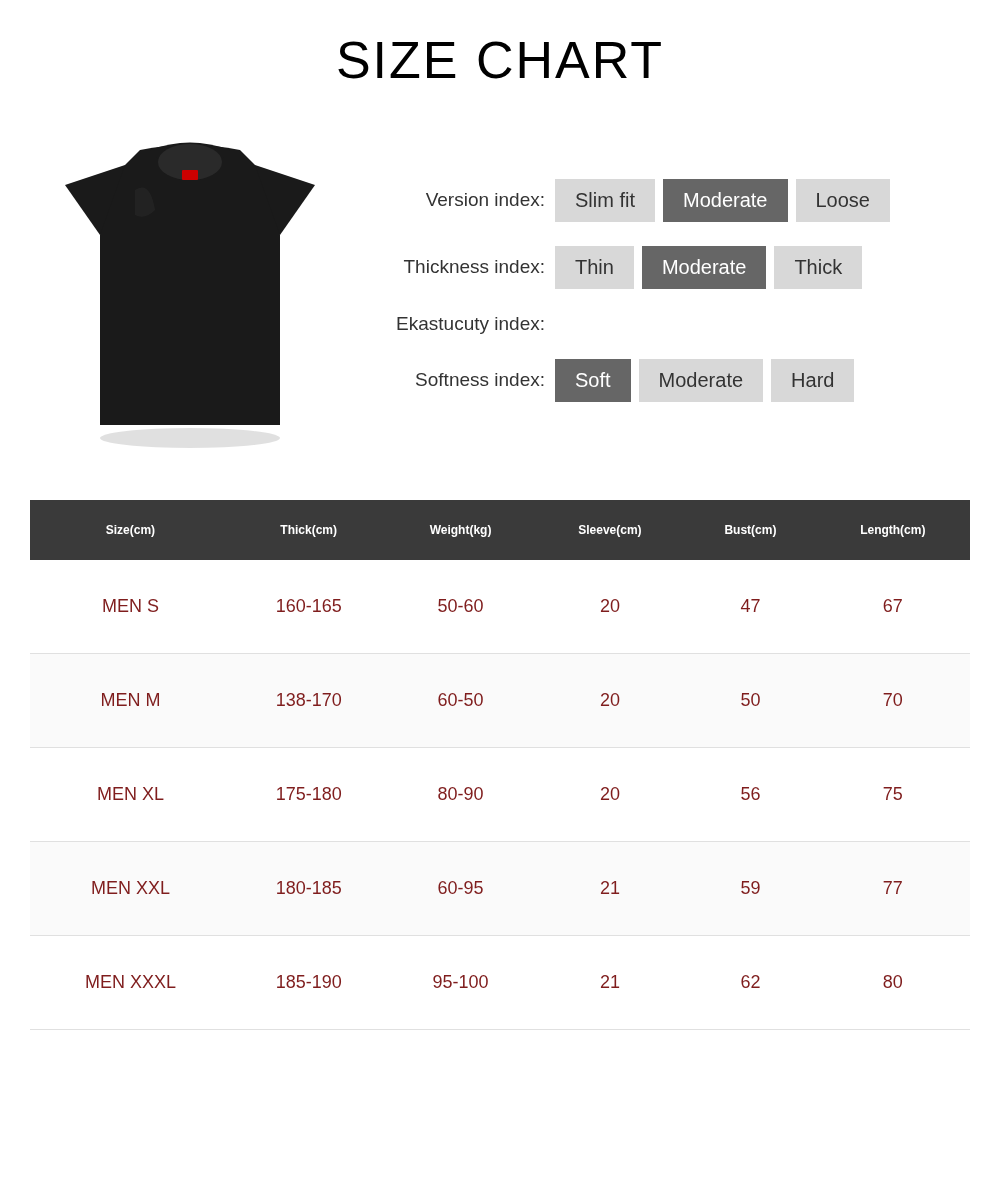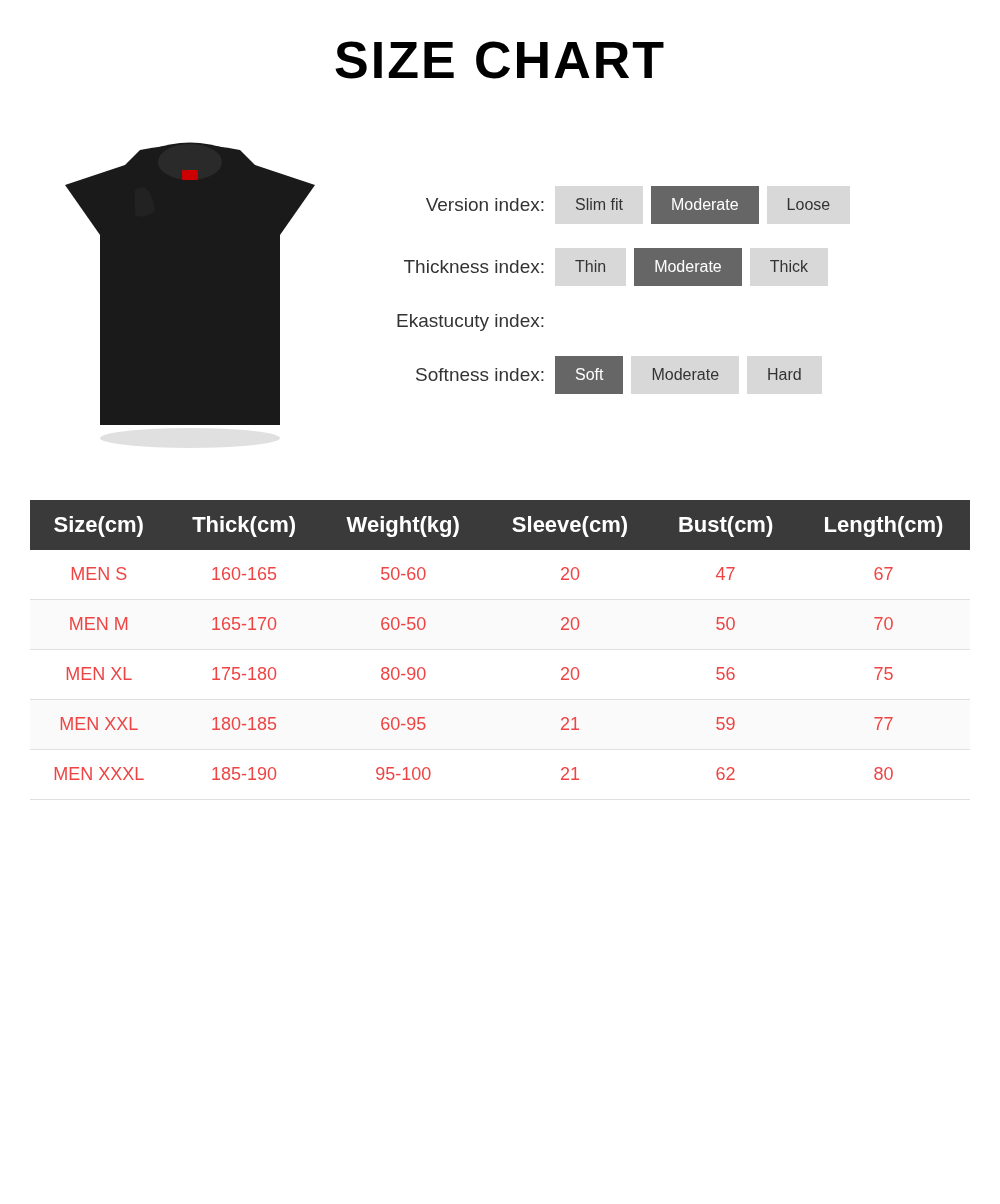--- a/index.html
+++ b/index.html
@@ -7,21 +7,21 @@
       background: #ffffff;
       font-family: Arial, sans-serif;
       width: 1000px;
       min-height: 1204px;
       padding: 20px 30px;
     }
 
     .page-title {
       text-align: center;
       font-size: 52px;
-      font-weight: 700;
+      font-weight: 400;
       letter-spacing: 2px;
       margin-bottom: 30px;
       margin-top: 10px;
     }
 
     .top-section {
       display: flex;
       flex-direction: row;
       align-items: center;
       margin-bottom: 40px;
@@ -62,21 +62,21 @@
       text-align: right;
     }
 
     .index-options {
       display: flex;
       gap: 8px;
     }
 
     .option-badge {
       padding: 10px 20px;
-      font-size: 16px;
+      font-size: 20px;
       font-weight: 500;
       background: #d8d8d8;
       color: #333;
     }
 
     .option-badge.active {
       background: #666666;
       color: #ffffff;
     }
 
@@ -89,35 +89,35 @@
       width: 100%;
       border-collapse: collapse;
     }
 
     .size-table thead tr {
       background: #3a3a3a;
       color: #ffffff;
     }
 
     .size-table thead th {
-      padding: 12px 10px;
-      font-size: 22px;
+      padding: 23px 10px;
+      font-size: 12px;
       font-weight: 600;
       text-align: center;
     }
 
     .size-table tbody tr {
       border-bottom: 1px solid #e0e0e0;
     }
 
     .size-table tbody td {
-      padding: 14px 10px;
+      padding: 36px 10px;
       font-size: 18px;
       text-align: center;
-      color: #ef4444;
+      color: #7f1d1d;
     }
 
     .size-table tbody tr:nth-child(odd) {
       background: #ffffff;
     }
 
     .size-table tbody tr:nth-child(even) {
       background: #fafafa;
     }
   </style>
@@ -200,21 +200,21 @@
     <tr>
           <td>MEN S</td>
           <td>160-165</td>
           <td>50-60</td>
           <td>20</td>
           <td>47</td>
           <td>67</td>
         </tr>
         <tr>
           <td>MEN M</td>
-          <td>165-170</td>
+          <td>138-170</td>
           <td>60-50</td>
           <td>20</td>
           <td>50</td>
           <td>70</td>
         </tr>
         <tr>
           <td>MEN XL</td>
           <td>175-180</td>
           <td>80-90</td>
           <td>20</td>

